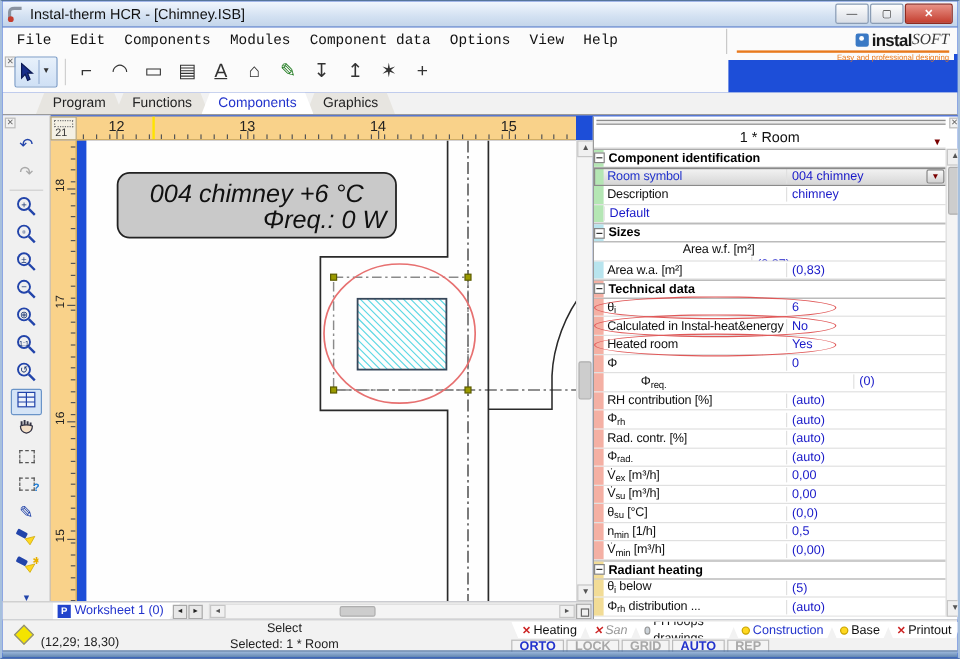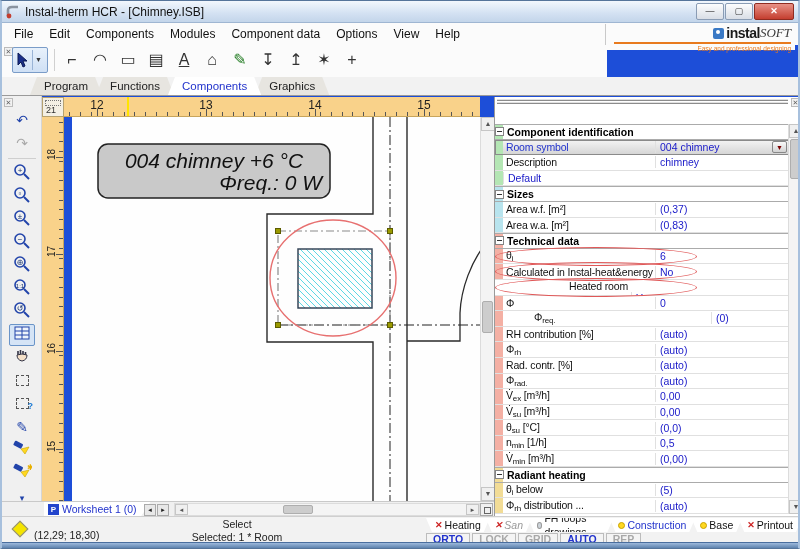--- a/index.html
+++ b/index.html
@@ -9,21 +9,21 @@
   
   .titlebar{position:absolute;left:0;top:0;right:0;height:22px;
     background:linear-gradient(#f2f7fd,#d3e1f2 60%,#c3d5ea);border-bottom:1px solid #9fb6d2;
     display:flex;align-items:center;padding:0 4px;font-size:12px;color:#111;}
   .title-text{margin-left:5px;}
   .winbtns{position:absolute;right:4px;top:2px;display:flex;gap:1px;}
   .wbtn{width:28px;height:17px;border:1px solid #8a9cb4;border-radius:2px;
     background:linear-gradient(#fdfdfd,#d9dee6);font-size:9px;line-height:15px;text-align:center;color:#333;}
   .wbtn.close{width:40px;background:linear-gradient(#e89186,#c43e2f);color:#fff;font-weight:bold;border-color:#8f2b20;}
   
-  .menubar{position:absolute;left:0;top:22px;right:0;height:22px;background:#fbfbfb;display:flex;align-items:center;padding-left:4px;}
+  .menubar{position:absolute;left:0;top:22px;right:0;height:22px;background:#fbfbfb;display:flex;align-items:center;padding-left:4px;font-family:Liberation Mono, monospace;}
   .menuitem{padding:3px 8px;font-size:12px;color:#111;}
   .logo{position:absolute;right:3px;top:23px;width:190px;height:26px;background:#fbfbfb;border-left:1px solid #c9c9c9;padding:1px 4px 0 8px;}
   .logorow{display:flex;align-items:center;justify-content:flex-end;border-bottom:2px solid #e87a1e;padding-bottom:1px;}
   .bucket{width:11px;height:11px;background:#3a79c5;border-radius:2px;margin-right:2px;position:relative;}
   .bucket:after{content:"";position:absolute;left:3px;top:2px;width:4px;height:4px;background:#fff;border-radius:50%;}
   .brand1{font-size:14px;font-weight:bold;color:#1a1a1a;letter-spacing:-.5px;}
   .brand2{font-size:13px;font-style:italic;font-family:"Liberation Serif",serif;color:#3a3a3a;}
   .tagline{font-size:6.5px;color:#e87a1e;text-align:right;margin-top:1px;}
   .toolbar{position:absolute;left:0;top:44px;width:605px;height:32px;background:#fbfbfb;}
   .tinyx{position:absolute;font-size:7px;color:#666;border:1px solid #bbb;background:#f2f2f2;width:9px;height:9px;line-height:7px;text-align:center;}
@@ -394,20 +394,24 @@
 
   <div class="vscroll">
     <span class="sbtn" style="top:0;">▲</span>
     <span class="sthumb" style="top:184px;height:32px;"></span>
     <span class="sbtn" style="bottom:0;">▼</span>
   </div>
 
   <div class="panel">
     <div class="grip"></div>
     <span class="tinyx" style="right:2px;top:1px;left:auto;">✕</span>
+    <div class="panelheader">
+      <span>1 * Room</span>
+      <span class="hdrarrow">▼</span>
+    </div>
     <div class="grid" id="propgrid">
         <div class="prow sechdr" style="height: 15.6px;">
           <div class="strip" style="background: rgb(180, 230, 180);"></div>
           <span class="minusbox"></span>
           <span>Component identification</span>
         </div>
         <div class="prow sel" style="height: 15.6px;">
           <div class="strip" style="background: rgb(180, 230, 180);"></div>
           <span class="plabel"><span>Room symbol</span></span>
           <span class="pvalue">004 chimney</span>
@@ -420,21 +424,21 @@
         </div>
         <div class="prow" style="height: 15.6px;">
           <div class="strip" style="background: rgb(180, 230, 180);"></div>
           <span class="pvalue">Default</span>
         </div>
         <div class="prow sechdr" style="height: 15.6px;">
           <div class="strip" style="background: rgb(184, 228, 238);"></div>
           <span class="minusbox"></span>
           <span>Sizes</span>
         </div>
-        <div class="prow" style="height: 15.6px;">
+        <div class="prow" style="height: 15.6px; flex-direction: column;">
           <div class="strip" style="background: rgb(184, 228, 238);"></div>
           <span class="plabel"><span>Area w.f. [m²]</span></span>
           <span class="pvalue">(0,37)</span>
         </div>
         <div class="prow" style="height: 15.6px;">
           <div class="strip" style="background: rgb(184, 228, 238);"></div>
           <span class="plabel"><span>Area w.a. [m²]</span></span>
           <span class="pvalue">(0,83)</span>
         </div>
         <div class="prow sechdr" style="height: 15.6px;">
@@ -445,21 +449,21 @@
         <div class="prow" style="height: 15.6px;">
           <div class="strip" style="background: rgb(244, 176, 164);"></div>
           <span class="plabel"><span>θ</span><span class="sub">i</span></span>
           <span class="pvalue">6</span>
         </div>
         <div class="prow" style="height: 15.6px;">
           <div class="strip" style="background: rgb(244, 176, 164);"></div>
           <span class="plabel"><span>Calculated in Instal-heat&amp;energy</span></span>
           <span class="pvalue">No</span>
         </div>
-        <div class="prow" style="height: 15.6px; flex-direction: column;">
+        <div class="prow" style="height: 15.6px;">
           <div class="strip" style="background: rgb(244, 176, 164);"></div>
           <span class="plabel"><span>Heated room</span></span>
           <span class="pvalue">Yes</span>
         </div>
         <div class="prow" style="height: 15.6px;">
           <div class="strip" style="background: rgb(244, 176, 164);"></div>
           <span class="plabel"><span>Φ</span></span>
           <span class="pvalue">0</span>
         </div>
         <div class="prow" style="height: 15.6px; gap: 28px;">

